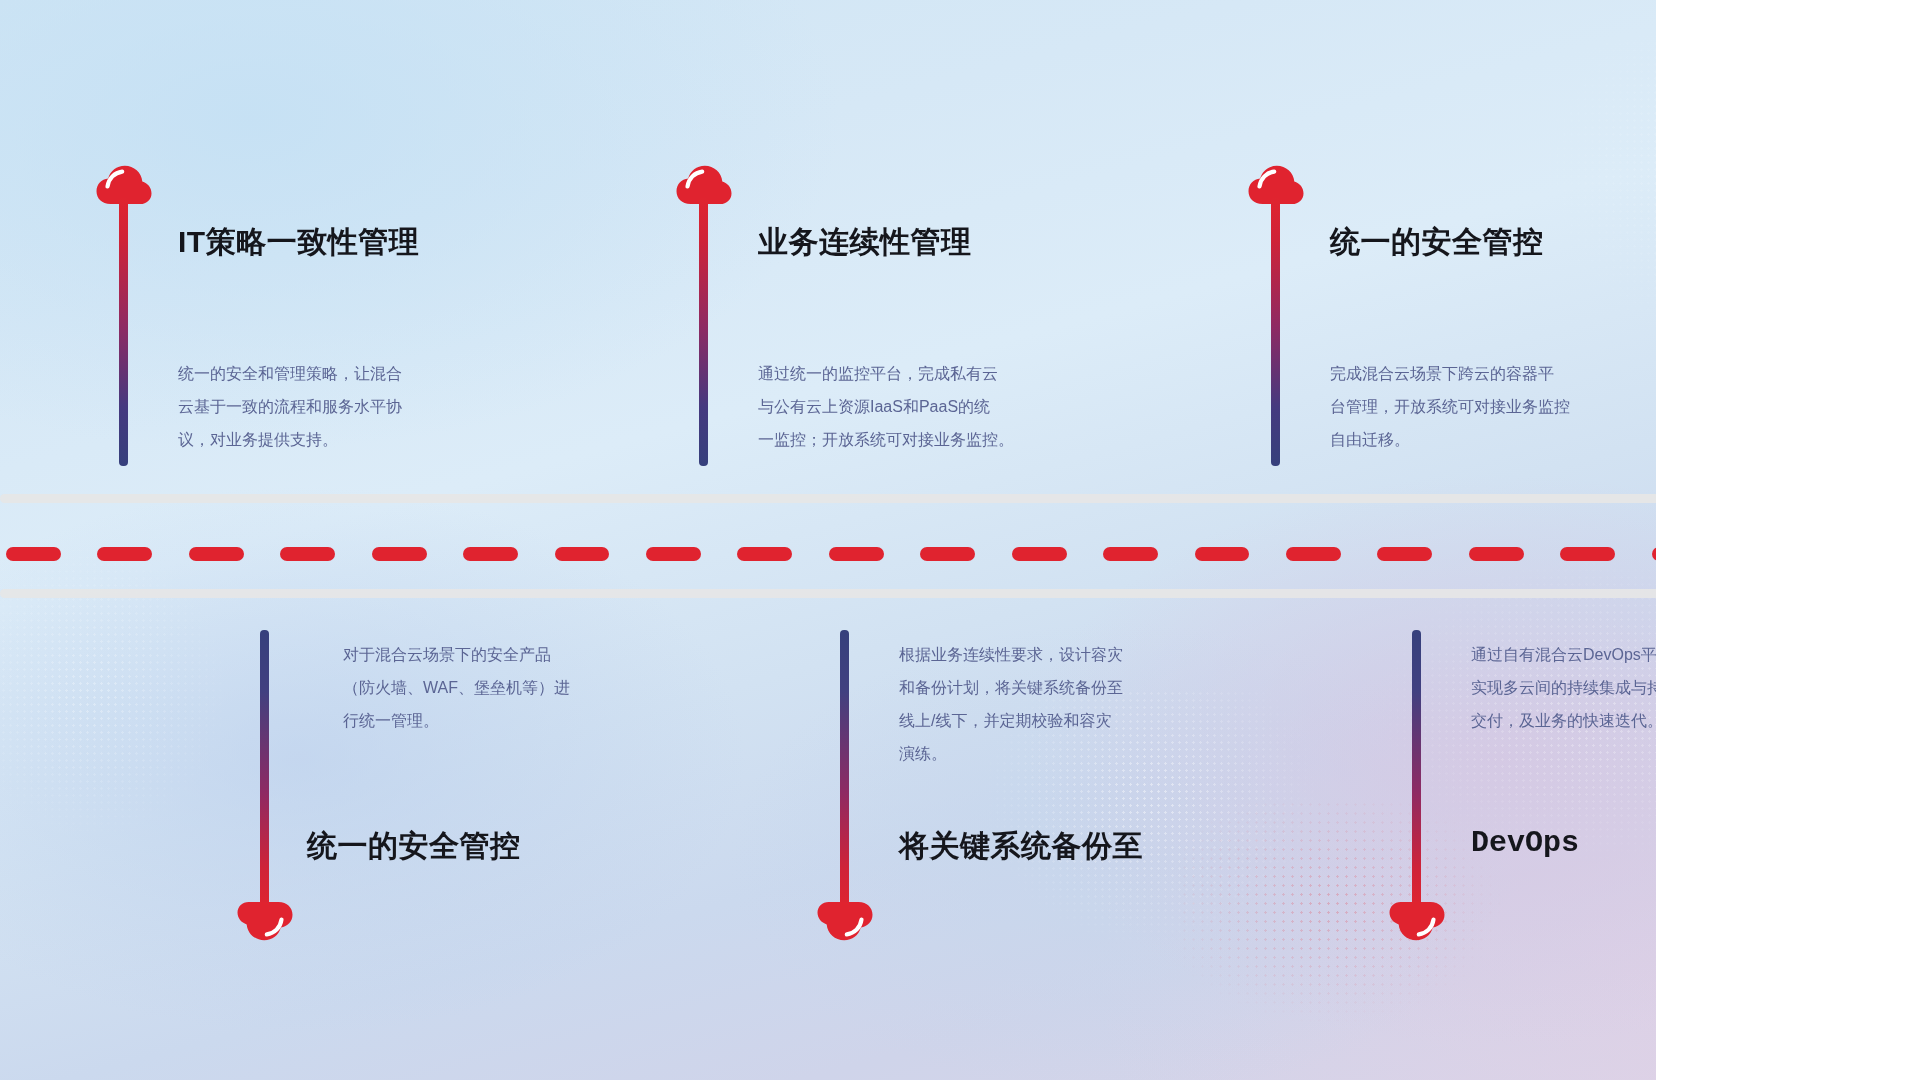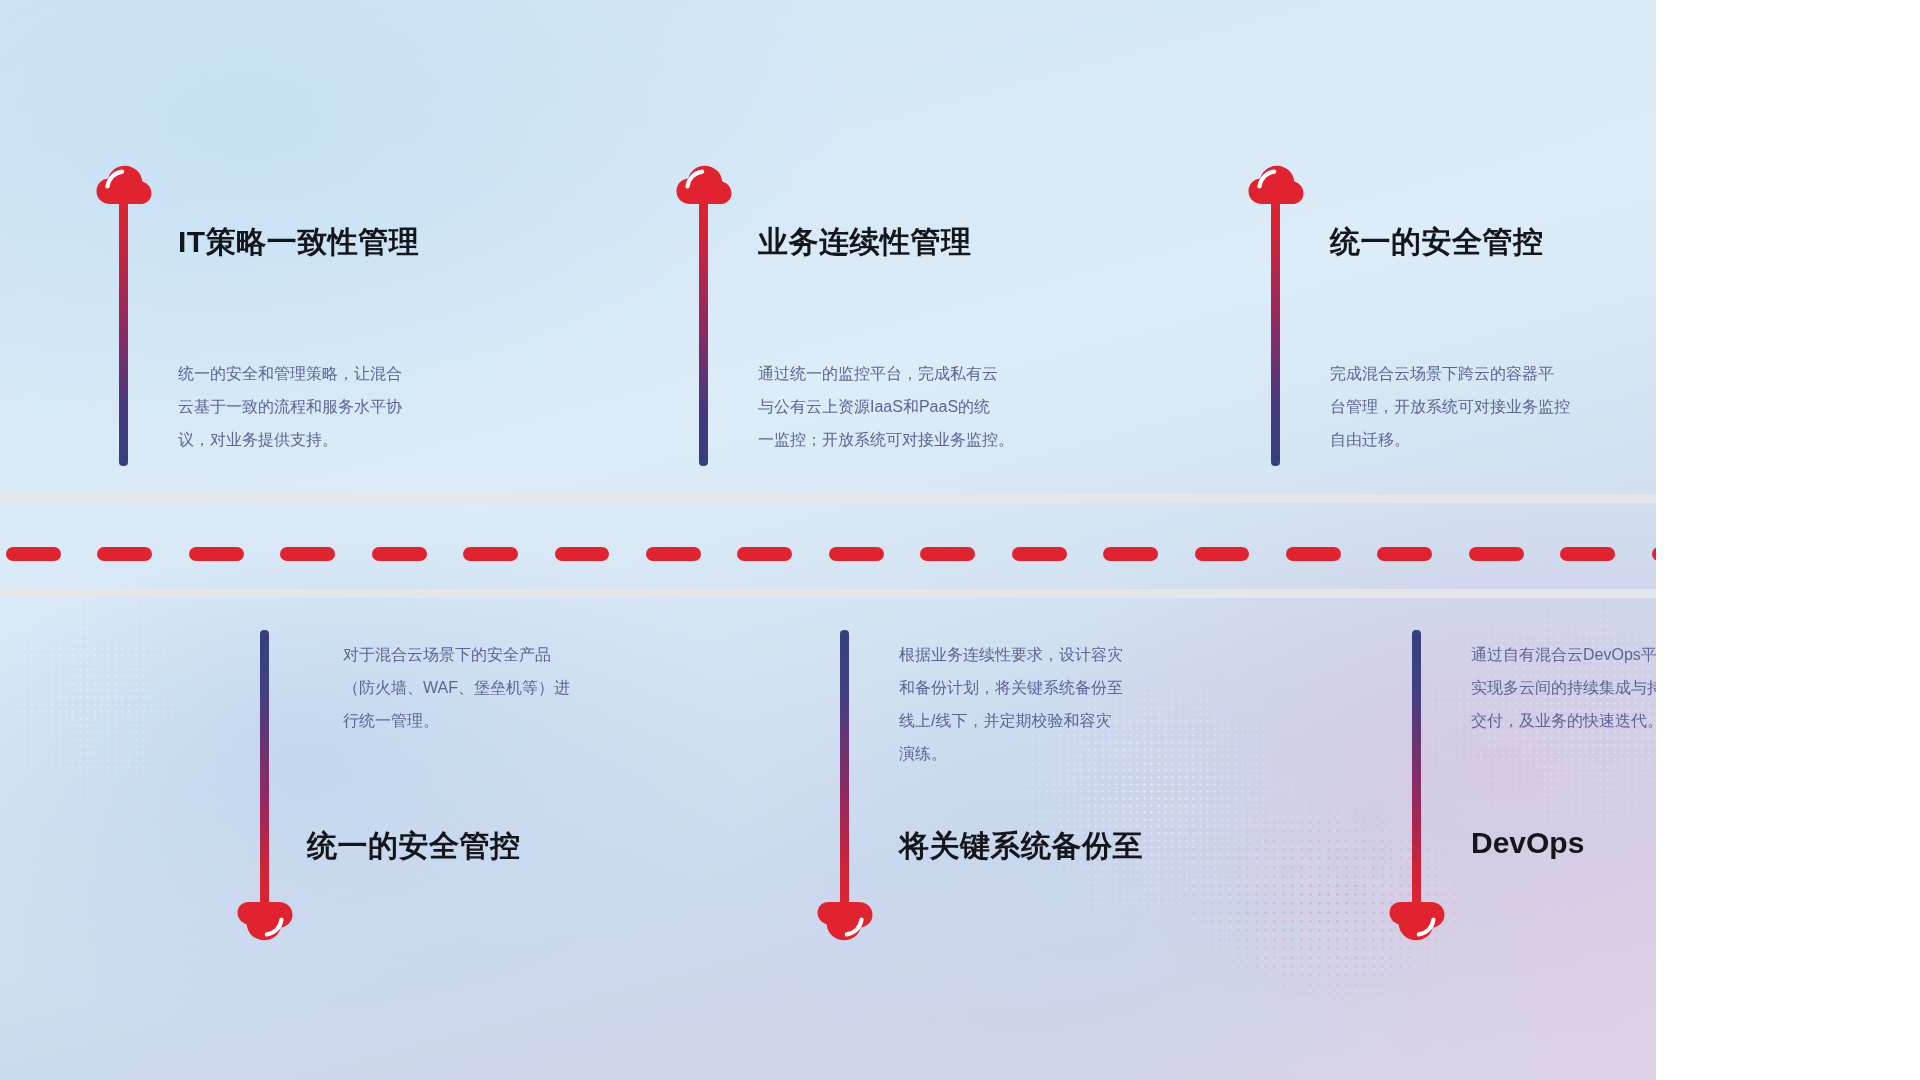--- a/index.html
+++ b/index.html
@@ -65,21 +65,21 @@
   }
 
   .title {
     position: absolute;
     font-size: 30px;
     font-weight: 700;
     color: #15161c;
     letter-spacing: 0.5px;
     white-space: nowrap;
   }
-  .title.en { letter-spacing: 0px; }
+  .title.en { letter-spacing: 0px; font-family: Liberation Mono, monospace; }
 
   .body {
     position: absolute;
     font-size: 16px;
     line-height: 33px;
     color: #5b6594;
     width: 350px;
     white-space: pre-line;
   }
 

